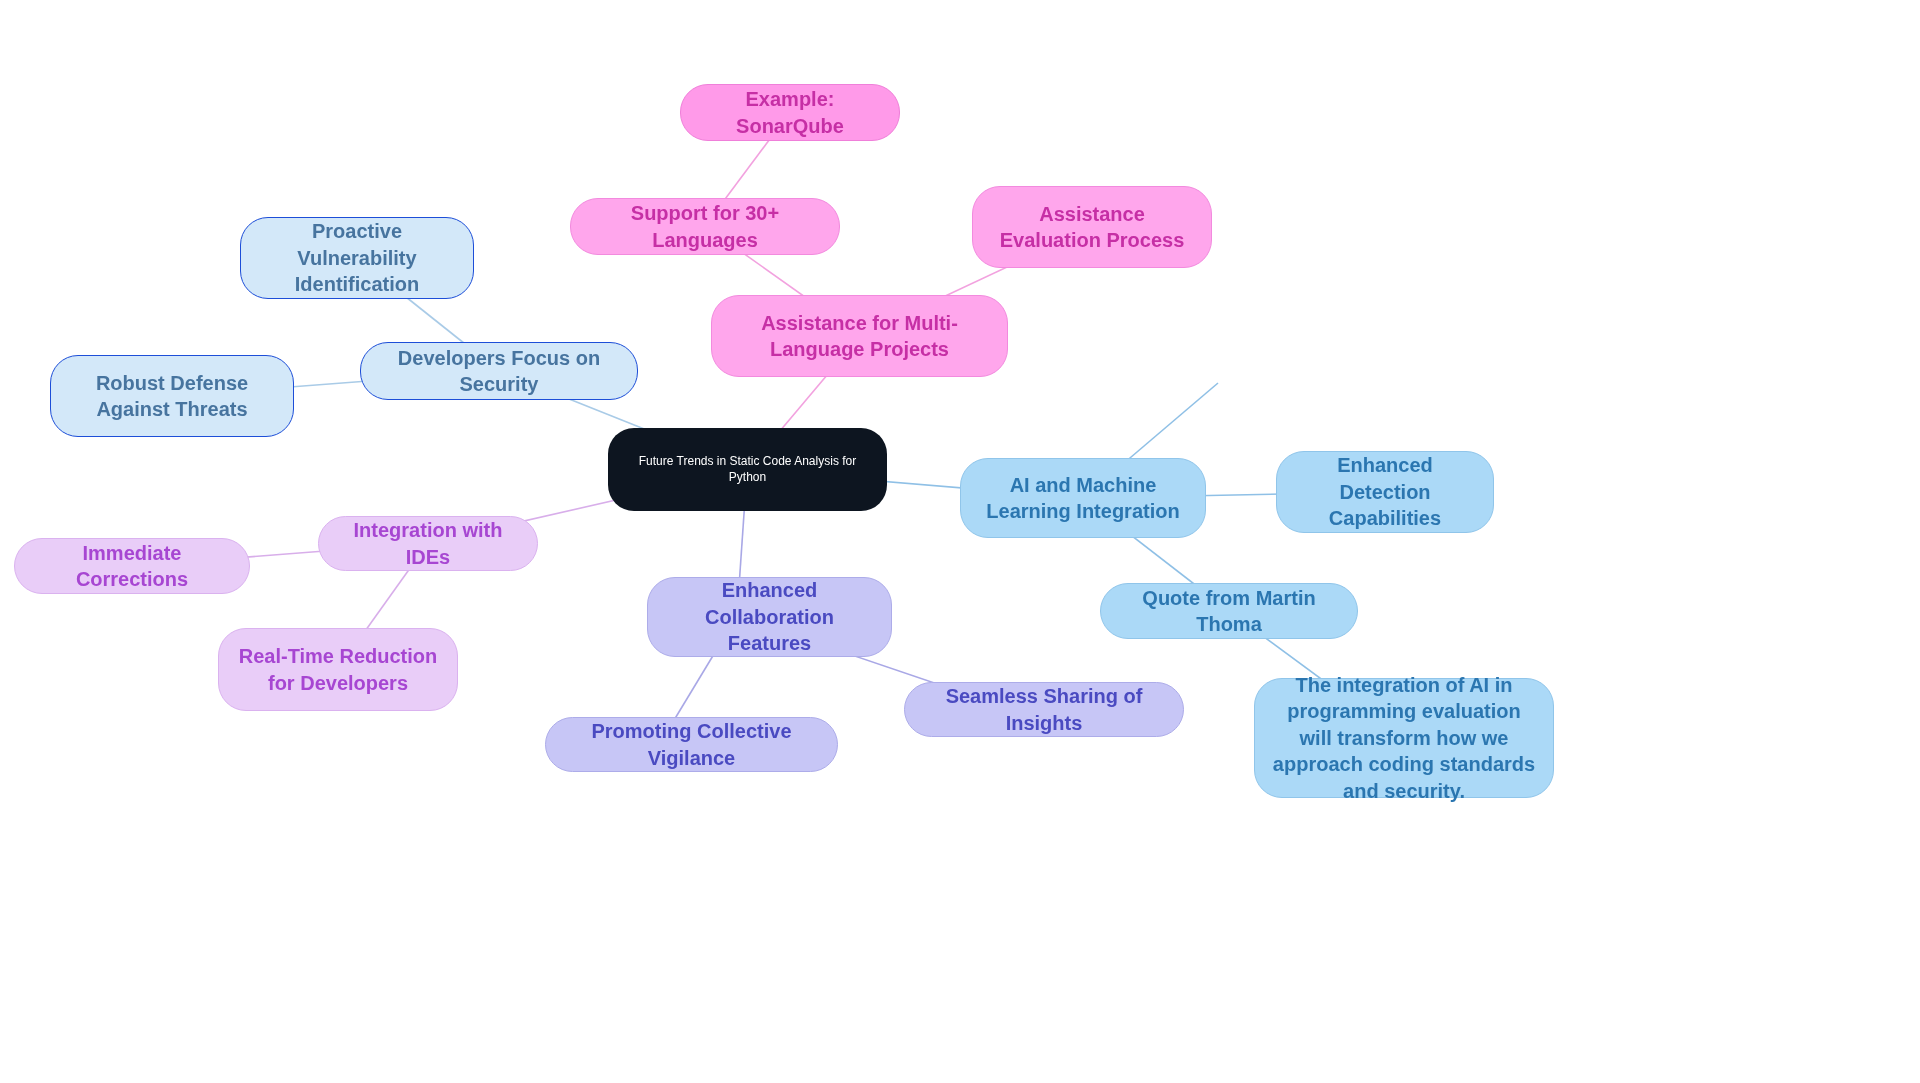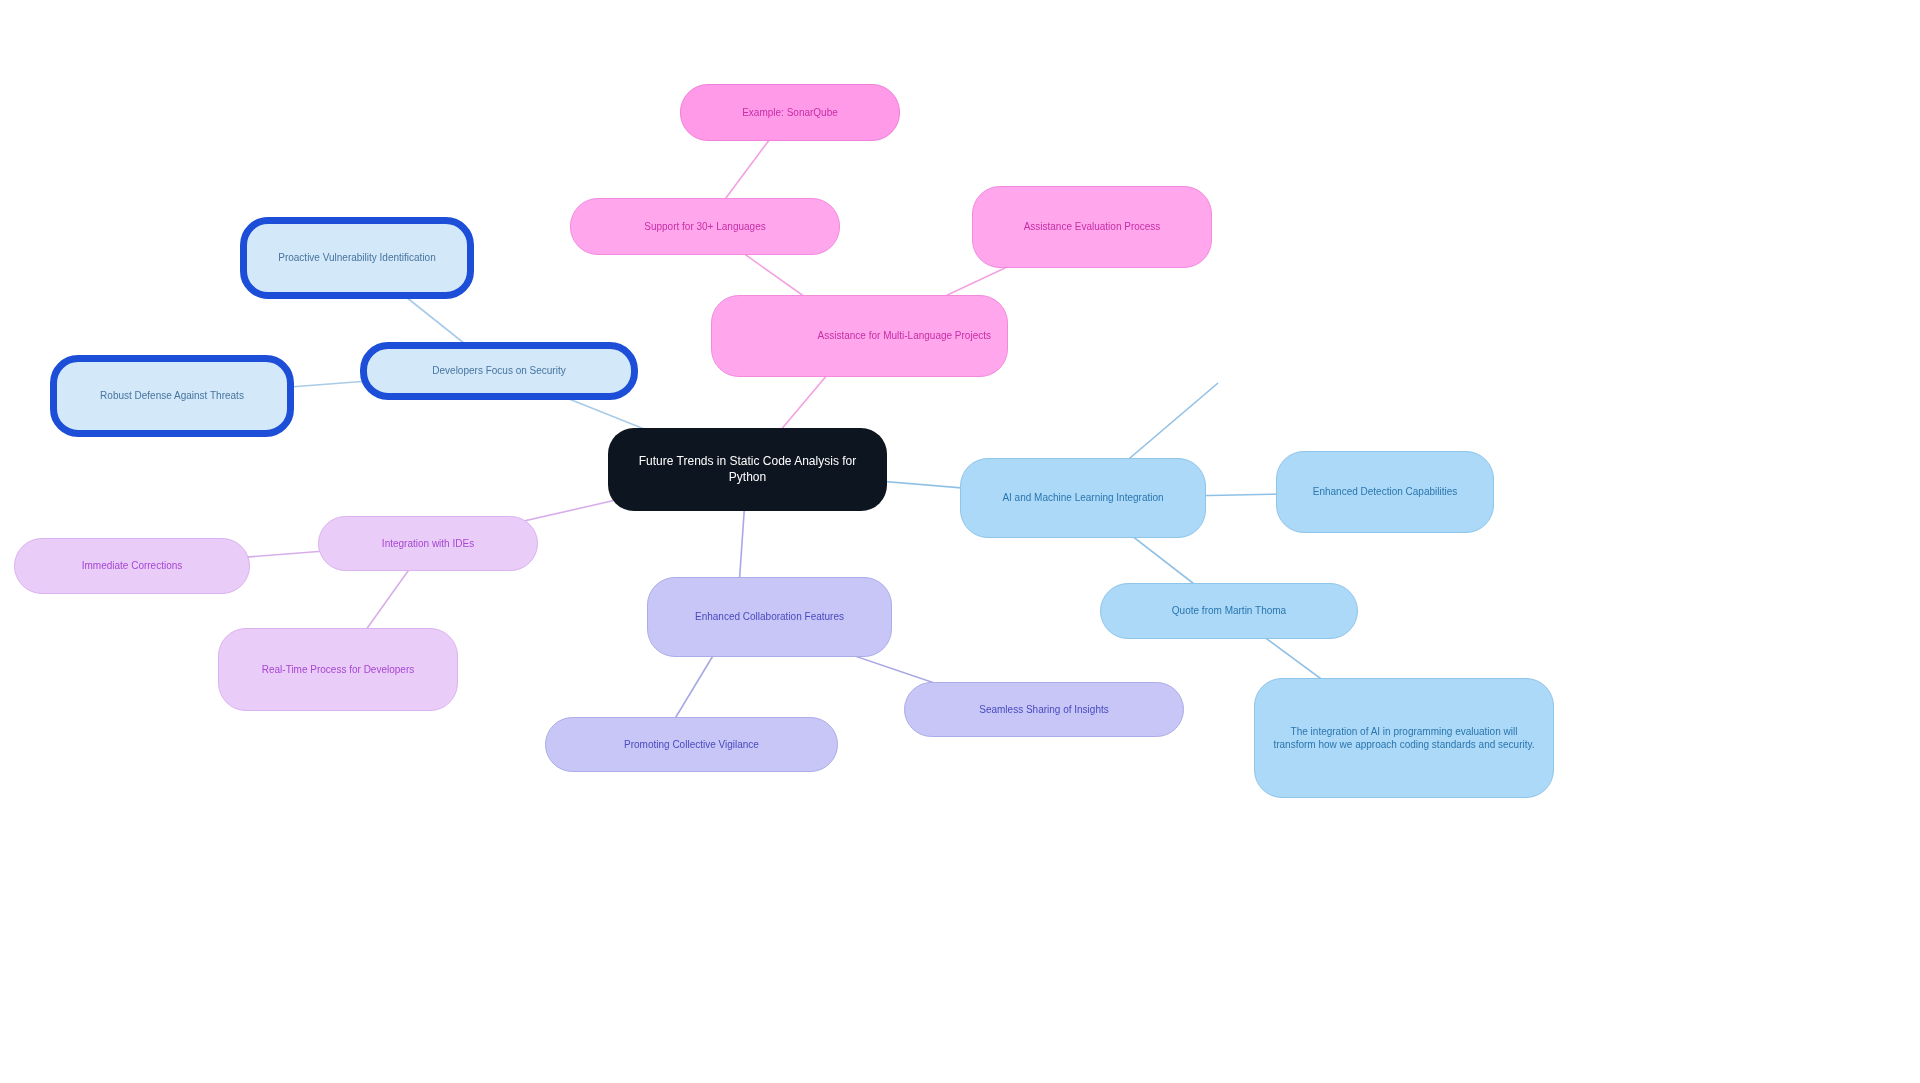--- a/index.html
+++ b/index.html
@@ -4,29 +4,29 @@
 <style>
   html,body{margin:0;padding:0;background:#ffffff;}
   body{font-family:"Liberation Sans","DejaVu Sans",sans-serif;}
   #canvas{position:relative;width:1920px;height:1083px;background:#ffffff;overflow:hidden;}
   #edges{position:absolute;left:0;top:0;width:1920px;height:1083px;}
   .node{
     position:absolute;
     display:flex;align-items:center;justify-content:center;
     text-align:center;
     border-radius:28px;
-    font-size:10px;font-weight:400;line-height:1.32;
+    font-size:20px;font-weight:700;line-height:1.32;
     padding:8px 16px;box-sizing:border-box;
   }
   .node span{display:block;}
   .central{
     background:#0d1520;color:#ffffff;
     border-radius:26px;font-size:12px;font-weight:500;
   }
-  .blue-left{background:#d3e8f9;border:7px solid #1d4ed8;color:#47749f;}
+  .blue-left{background:#d3e8f9;border:1px solid #1d4ed8;color:#47749f;}
   .blue-right{background:#abd9f7;border:1px solid #90c5ea;color:#2b76b0;}
   .pink{background:#ffa6ec;border:1px solid #f28ade;color:#c62fa5;}
   .pink-bright{background:#ff9ae9;border:1px solid #ef7fd9;color:#c62fa5;}
   .purple{background:#e9cdf8;border:1px solid #dab2ef;color:#a746d2;}
   .periwinkle{background:#c7c6f6;border:1px solid #adace9;color:#4a4ac1;margin-left:32px;}
 </style>
 </head>
 <body>
 
 <div id="canvas">
@@ -97,21 +97,21 @@
     <span>Integration with IDEs</span>
   </div>
 
   <div class="node blue-right" style="left:1254px;top:678px;width:300px;height:120px;">
     <span>The integration of AI in programming evaluation will transform how we approach coding standards and security.</span>
   </div>
   <div class="node purple" style="left:14px;top:538px;width:236px;height:56px;">
     <span>Immediate Corrections</span>
   </div>
   <div class="node purple" style="left:218px;top:628px;width:240px;height:83px;">
-    <span>Real-Time Process for Developers</span>
+    <span>Real-Time Reduction for Developers</span>
   </div>
 
   <div class="node periwinkle" style="left:615px;top:577px;width:245px;height:80px;">
     <span>Enhanced Collaboration Features</span>
   </div>
   <div class="node periwinkle" style="left:513px;top:717px;width:293px;height:55px;">
     <span>Promoting Collective Vigilance</span>
   </div>
   <div class="node periwinkle" style="left:872px;top:682px;width:280px;height:55px;">
     <span>Seamless Sharing of Insights</span>

